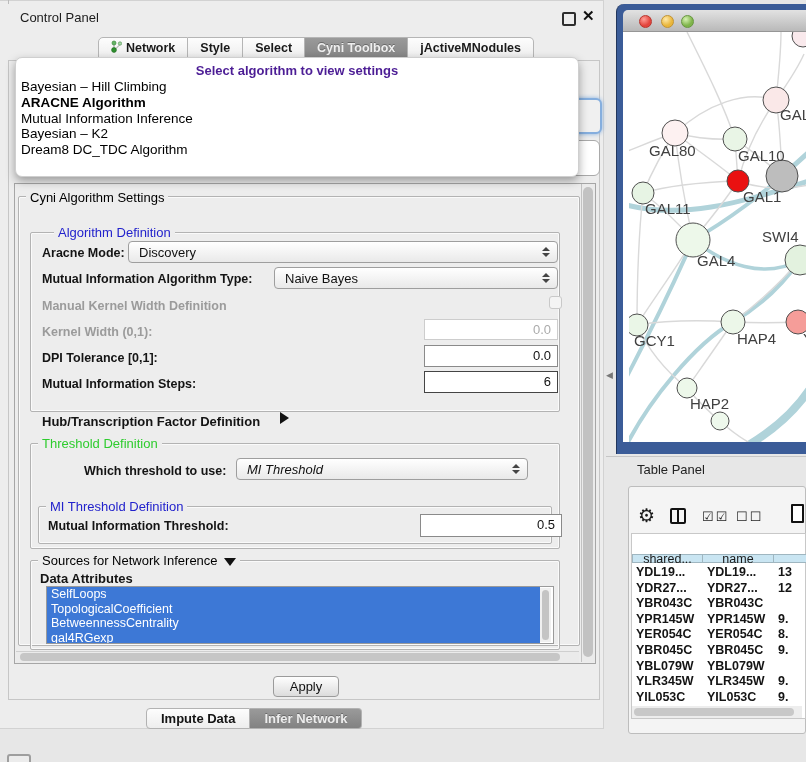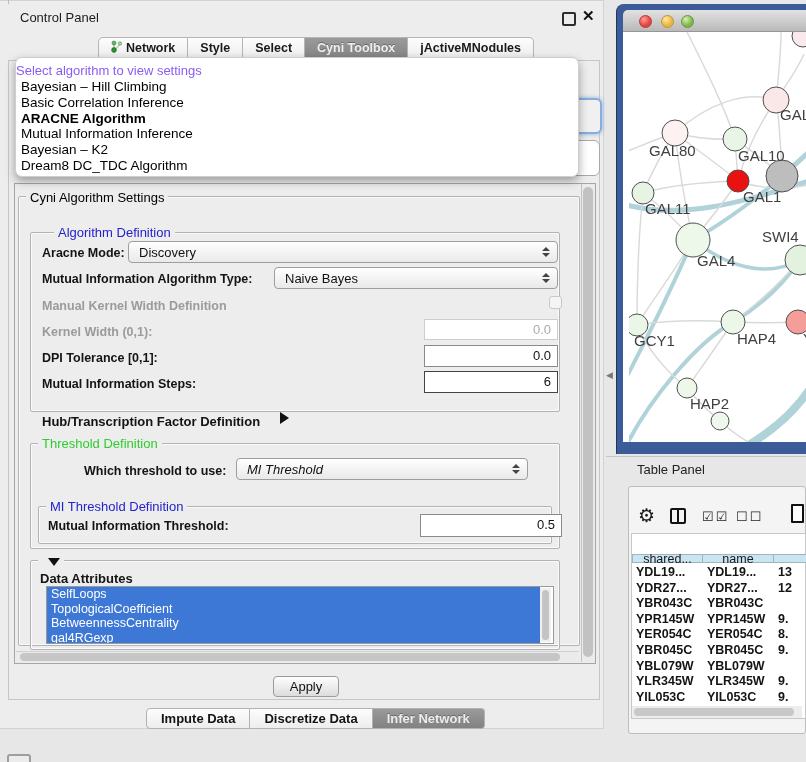--- a/index.html
+++ b/index.html
@@ -12,21 +12,21 @@
   .float-btn{left:562px;top:12px;width:10px;height:10px;border:2px solid #2e2e2e;border-radius:2px;}
   .close-btn{left:582px;top:7px;font-size:15px;font-weight:700;color:#111;}
   
   #tab-bar{left:98px;top:37px;height:22px;display:flex;z-index:10;}
   .tab{display:flex;align-items:center;gap:4px;padding:0 12px;font-size:12.5px;font-weight:600;color:#1a1a1a;background:linear-gradient(#fdfdfd,#ededed);border:1px solid #b5b5b5;border-left:none;white-space:nowrap;}
   .tab:first-child{border-left:1px solid #b5b5b5;border-radius:5px 0 0 0;}
   .tab:last-child{border-radius:0 5px 0 0;}
   .tab.sel{background:linear-gradient(#9a9a9a,#858585);color:#efefef;text-shadow:0 -1px 0 #6a6a6a;}
   
   .popup{left:15px;top:57px;width:562px;height:118px;background:#fff;border:1px solid #cfcfcf;border-radius:7px;box-shadow:0 4px 10px rgba(0,0,0,.35);z-index:30;}
-  .dd-ph{left:0;right:0;top:5px;text-align:left;font-size:13px;color:#8b5cf6;}
+  .dd-ph{left:0;right:0;top:5px;text-align:center;font-size:13px;color:#4c1d95;font-weight:bold;}
   #dd-options{left:4px;top:21px;right:4px;}
   .dd-item{font-size:13.5px;color:#000;line-height:15.8px;padding-left:1px;white-space:nowrap;}
   .dd-item.bold{font-weight:700;}
   
   .frag-combo{left:548px;top:98px;width:50px;height:32px;border:2px solid #85aede;border-radius:6px;background:#f0f0f0;box-shadow:0 0 4px #85aede;z-index:5;}
   .frag-field{left:544px;top:140px;width:54px;height:34px;border:1px solid #a9a9a9;border-radius:6px;background:#fff;z-index:5;}
   .content-panel{left:8px;top:60px;width:592px;height:640px;border:1px solid #c6c6c6;background:#ededed;box-sizing:border-box;z-index:1;}
   .scrollpane{left:14px;top:183px;width:582px;height:481px;border:1px solid #a6a6a6;background:#ededed;box-sizing:border-box;z-index:2;}
   .vscroll{left:581px;top:184px;width:14px;height:478px;background:#ebebeb;border-left:1px solid #c2c2c2;box-sizing:border-box;z-index:3;}
   .vthumb{left:583px;top:187px;width:10px;height:470px;background:#c2c2c2;border-radius:5px;z-index:4;}
@@ -135,21 +135,20 @@
 
   <div class="ab content-panel"></div>
 
   <div class="ab frag-combo"></div>
   <div class="ab frag-field"></div>
 
   <div class="ab popup">
     <div class="ab dd-ph">Select algorithm to view settings</div>
     <div class="ab" id="dd-options">
         <div class="dd-item">Bayesian – Hill Climbing</div>
-        <div class="dd-item">Basic Correlation Inference</div>
         <div class="dd-item bold">ARACNE Algorithm</div>
         <div class="dd-item">Mutual Information Inference</div>
         <div class="dd-item">Bayesian – K2</div>
         <div class="dd-item">Dream8 DC_TDC Algorithm</div>
       </div>
   </div>
 
   <div class="ab scrollpane"></div>
   <div class="ab vscroll"></div>
   <div class="ab vthumb"></div>
@@ -206,36 +205,35 @@
         <i class="dn"></i>
       </span>
   </div>
 
   <div class="ab grp" style="left:38px;top:506px;width:512px;height:36px;"></div>
   <div class="ab grp-title t-blue" style="left:46px;top:499px;">MI Threshold Definition</div>
   <div class="ab lbl" style="left:48px;top:519px;">Mutual Information Threshold:</div>
   <div class="ab field" style="left:420px;top:514px;width:142px;height:23px;">0.5</div>
 
   <div class="ab grp" style="left:30px;top:560px;width:528px;height:88px;"></div>
-  <div class="ab grp-title" style="left:38px;top:553px;"><span class="tri-down"></span></div>
+  <div class="ab grp-title" style="left:38px;top:553px;"><span>Sources for Network Inference</span><span class="tri-down"></span></div>
   <div class="ab lbl" style="left:40px;top:571px;font-size:13px;">Data Attributes</div>
   <div class="ab listbox" id="attr-list">
       <div class="attr-item">SelfLoops</div>
       <div class="attr-item">TopologicalCoefficient</div>
       <div class="attr-item">BetweennessCentrality</div>
       <div class="attr-item">gal4RGexp</div>
     </div>
   <div class="ab list-vscroll"></div>
   <div class="ab list-vthumb"></div>
 
   <div class="ab apply-btn">Apply</div>
 
   <div class="ab" id="bottom-tabs">
       <div class="btab">Impute Data</div>
-      <div class="btab">Discretize Data</div>
       <div class="btab sel">Infer Network</div>
     </div>
 
   <div class="ab grabber">◀</div>
   <div class="ab corner-btn"></div>
 
   <div class="ab net-frame"></div>
   <div class="ab net-titlebar"></div>
   <div class="ab light red"></div>
   <div class="ab light yellow"></div>

